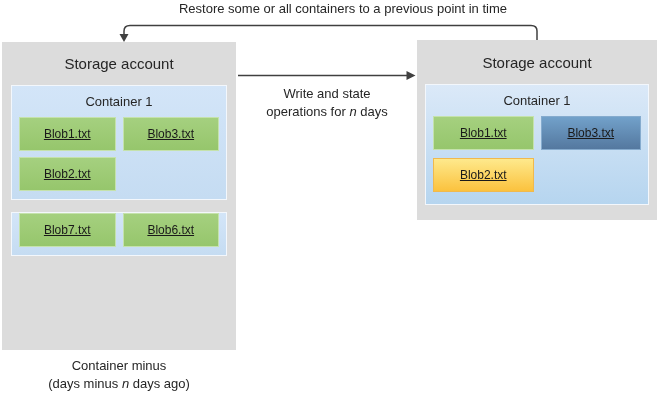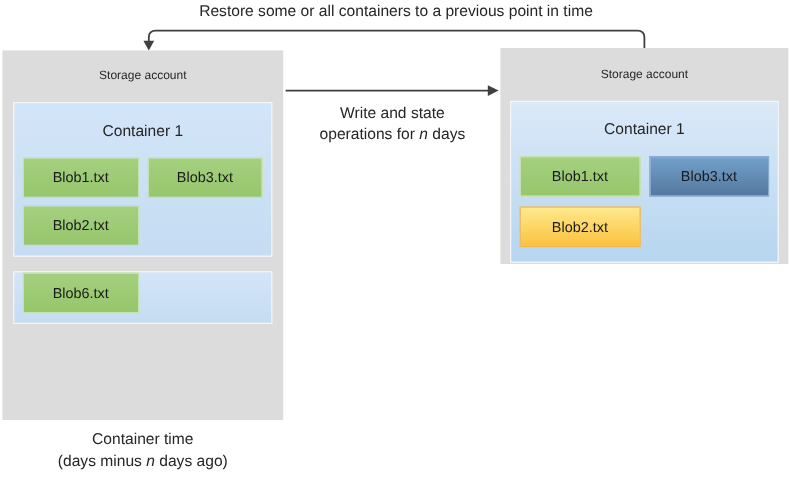--- a/index.html
+++ b/index.html
@@ -1,55 +1,55 @@
 <!DOCTYPE html>
 <html><head>
 <meta charset="utf-8">
 <style>
   html,body{margin:0;padding:0;background:#ffffff;}
   .canvas{
     position:relative;width:659px;height:402px;overflow:hidden;
     font-family:"Liberation Sans",sans-serif;color:#262626;background:#ffffff;
   }
   .top-label{
-    position:absolute;top:1px;left:110px;width:440px;
+    position:absolute;top:1px;left:123px;width:440px;
     text-align:center;font-size:13px;line-height:16px;color:#262626;
   }
   .connectors{position:absolute;top:0;left:0;width:659px;height:402px;pointer-events:none;}
   .account{
     position:absolute;background:#dcdcdc;
   }
   .account.left{left:2px;top:42px;width:234px;height:308px;}
   .account.right{left:417px;top:40px;width:240px;height:180px;}
   .account-title{
     display:flex;align-items:center;justify-content:center;
-    font-size:10px;color:#262626;
+    font-size:15px;color:#262626;
   }
   .account.left .account-title{height:43px;}
   .account.right .account-title{height:44px;}
   .container-box{
     background:linear-gradient(180deg,#d3e5f8 0%,#c5dcf2 100%);
     border:1px solid #f3f7fc;
     padding:0 7px 8px 7px;
   }
   .account.left .container-box{margin:0 9px 12px 9px;}
   .account.right .container-box{
     margin:0 8px;padding:0 7px 12px 7px;
     background:linear-gradient(180deg,#dcea f8 0%,#b6d5ef 100%);
     background:linear-gradient(180deg,#dbe9f8 0%,#b6d5ef 100%);
   }
   .container-title{
-    height:45px;display:flex;align-items:center;justify-content:center;
+    height:31px;display:flex;align-items:center;justify-content:center;
     font-size:13px;color:#262626;
   }
   .blob-grid{display:grid;grid-template-columns:1fr 1fr;column-gap:7px;row-gap:6px;}
   .account.right .blob-grid{row-gap:8px;}
   .blob{
     height:34px;display:flex;align-items:center;justify-content:center;
-    font-size:12px;color:#1a1a1a;box-sizing:border-box;
+    font-size:12px;color:#1a1a1a;box-sizing:border-box;text-decoration:underline;
   }
   .blob.green{
     background:linear-gradient(180deg,#a5d07f 0%,#96c66c 100%);
     border:1px solid #c5e2ac;
   }
   .blob.blue{
     background:linear-gradient(180deg,#72a1ca 0%,#54789f 100%);
     border:1px solid #85abce;
   }
   .blob.yellow{
@@ -92,20 +92,21 @@
       <div class="container-title">Container 1</div>
       <div class="blob-grid">
         <div class="blob green">Blob1.txt</div>
         <div class="blob green">Blob3.txt</div>
         <div class="blob green">Blob2.txt</div>
       </div>
     </div>
 
     <div class="container-box">
       <div class="blob-grid">
+        <div class="blob green">Blob7.txt</div>
         <div class="blob green">Blob6.txt</div>
       </div>
     </div>
   </div>
 
   <div class="account right">
     <div class="account-title">Storage account</div>
 
     <div class="container-box">
       <div class="container-title">Container 1</div>
@@ -117,17 +118,17 @@
       </div>
     </div>
   </div>
 
   <div class="mid-label">
     <span>Write and state</span><br>
     <span>operations for </span><span class="it">n</span><span> days</span>
   </div>
 
   <div class="caption">
-    <span>Container time</span><br>
+    <span>Container minus</span><br>
     <span>(days minus </span><span class="it">n</span><span> days ago)</span>
   </div>
 
 </div>
 
 </body></html>

